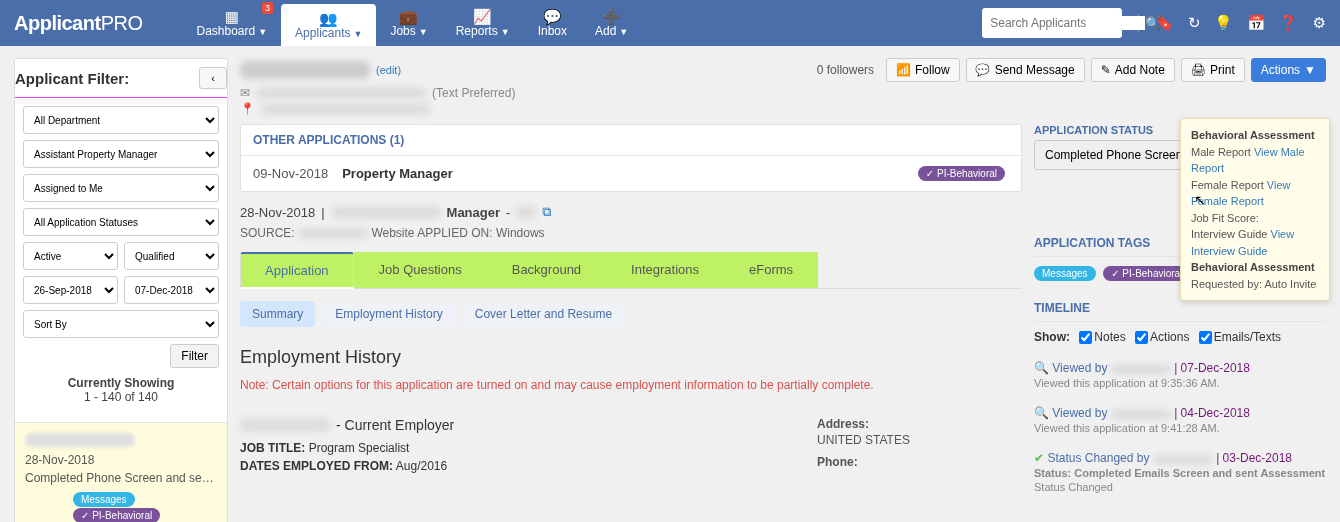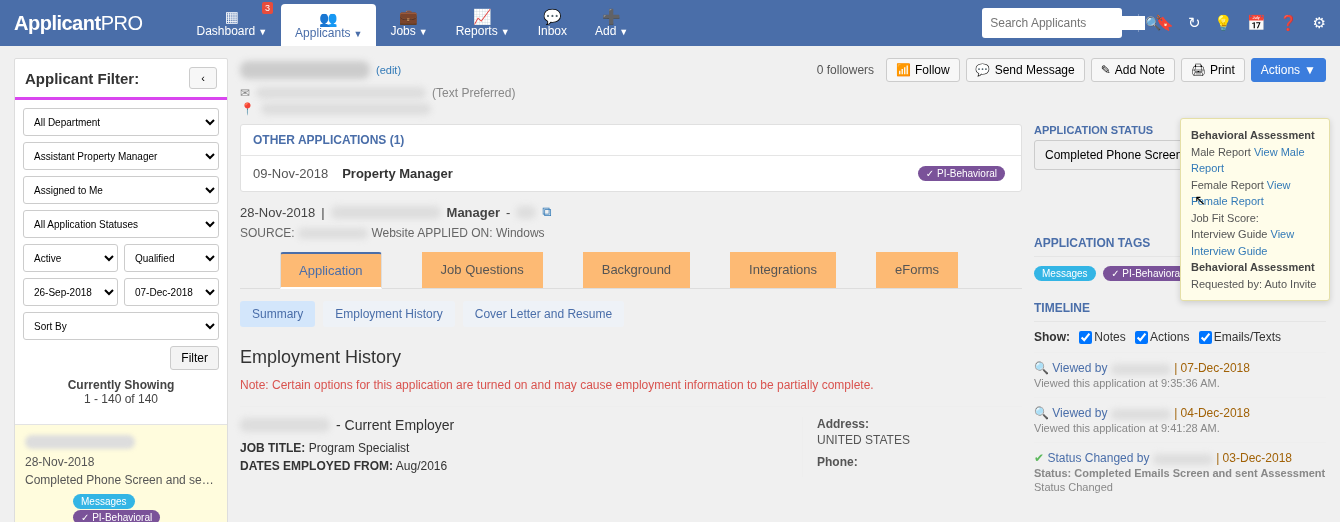--- a/index.html
+++ b/index.html
@@ -17,21 +17,21 @@
 .search-wrap { background: #fff; border-radius: 3px; height: 30px; display: flex; align-items: center; width: 140px; padding: 0 8px; }
 .search-wrap input { border: none; outline: none; font-size: 12px; flex: 1; }
 .tool-icons { display: flex; gap: 14px; color: #fff; margin-left: 16px; padding-left: 16px; border-left: 1px solid rgba(255,255,255,0.3); }
 .tool-icons span { cursor: pointer; font-size: 15px; }
 
 .page { display: flex; padding: 12px 14px; gap: 12px; align-items: flex-start; }
 
 
 .left { width: 214px; flex-shrink: 0; }
 .panel { background: #fff; border: 1px solid #ddd; border-radius: 2px; }
-.panel-hd { display: flex; align-items: center; justify-content: space-between; padding: 8px 10px; border-bottom: 3px solid #d946ef; }
+.panel-hd { display: flex; align-items: center; justify-content: space-between; padding: 8px 0; border-bottom: 1px solid #d946ef; }
 .panel-hd h3 { font-size: 15px; font-weight: 600; color: #333; }
 .collapse-btn { border: 1px solid #ccc; background: #f7f7f7; width: 28px; height: 22px; border-radius: 3px; cursor: pointer; font-size: 11px; }
 .filter-body { padding: 8px; }
 .sel { width: 100%; border: 1px solid #ccc; border-radius: 3px; padding: 5px 6px; font-size: 10px; margin-bottom: 6px; background: #fff; height: 28px; }
 .row2 { display: flex; gap: 6px; }
 .row2 .sel { flex: 1; }
 .filter-btn { float: right; border: 1px solid #ccc; background: #f3f3f3; padding: 4px 10px; border-radius: 3px; cursor: pointer; font-size: 12px; }
 .clr { clear: both; }
 .showing { text-align: center; font-size: 12px; color: #444; padding: 8px 0 10px; }
 .showing b { display: block; }
@@ -71,21 +71,21 @@
 .oa-row .pill { margin-left: auto; }
 
 .app-head-line { font-size: 13px; color: #444; margin-bottom: 6px; display: flex; align-items: center; gap: 6px; }
 .app-head-line .blur-s { filter: blur(3px); background: #ddd; height: 13px; width: 110px; border-radius: 6px; display: inline-block; }
 .app-head-line .ext { color: #337ab7; cursor: pointer; }
 .src-line { font-size: 12px; color: #666; margin-bottom: 12px; }
 .src-line .k { text-transform: uppercase; }
 .src-line .blur-t { filter: blur(3px); background: #ddd; height: 11px; width: 70px; border-radius: 5px; display: inline-block; vertical-align: middle; }
 
 .tabs { display: flex; border-bottom: 1px solid #ddd; }
-.tab { padding: 9px 18px; border: 1px solid transparent; border-bottom: none; font-size: 13px; color: #555; cursor: pointer; background: #fdba74; margin-left: 40px; }
+.tab { padding: 9px 24px; border: 1px solid transparent; border-bottom: none; font-size: 13px; color: #555; cursor: pointer; background: #bef264; }
 .tab.active { border-color: #ddd; border-bottom: 2px solid #fff; margin-bottom: -1px; color: #4a6ea9; border-top: 2px solid #4a6ea9; border-radius: 3px 3px 0 0; }
 
 .subtabs { display: flex; gap: 8px; padding: 12px 0; }
 .subtab { background: #eef2f7; color: #4a6ea9; padding: 6px 12px; border-radius: 3px; font-size: 12px; cursor: pointer; }
 .subtab.active { background: #d3e6fb; }
 
 h2.section { font-size: 18px; font-weight: 400; color: #333; margin: 8px 0 10px; }
 .note-red { color: #d9534f; font-size: 12px; margin-bottom: 14px; }
 
 .emp-block { display: flex; border-top: 1px solid #eee; padding-top: 10px; }
@@ -104,21 +104,21 @@
 .popover a { color: #337ab7; cursor: pointer; }
 .popover .hr { font-weight: 600; color: #444; }
 .cursor-img { position: absolute; font-size: 14px; color: #000; pointer-events: none; z-index: 60; }
 
 .side-hd { color: #4a6ea9; font-size: 12px; font-weight: 600; padding: 8px 0 6px; border-bottom: 1px solid #e5e5e5; margin-bottom: 8px; }
 .tl-show { font-size: 12px; margin-bottom: 8px; }
 .tl-show input { margin: 0 2px 0 6px; vertical-align: middle; }
 .tl-item { border-top: 1px solid #eee; padding: 8px 0; font-size: 12px; color: #555; }
 .tl-item .tlh { color: #4a6ea9; font-weight: 400; }
 .tl-item .blur-v { filter: blur(3px); background: #ddd; height: 11px; width: 60px; border-radius: 5px; display: inline-block; vertical-align: middle; }
-.tl-item .d { color: #a16207; }
+.tl-item .d { color: #701a75; }
 .tl-sub { color: #888; font-size: 11px; margin-top: 2px; }
 .status-change { color: #4a6ea9; }
 .green { color: #5cb85c; }
 </style>
 </head>
 <body>
 
 <div class="topbar">
   <div class="logo">
     <span>Applicant</span><span class="pro">PRO</span>

